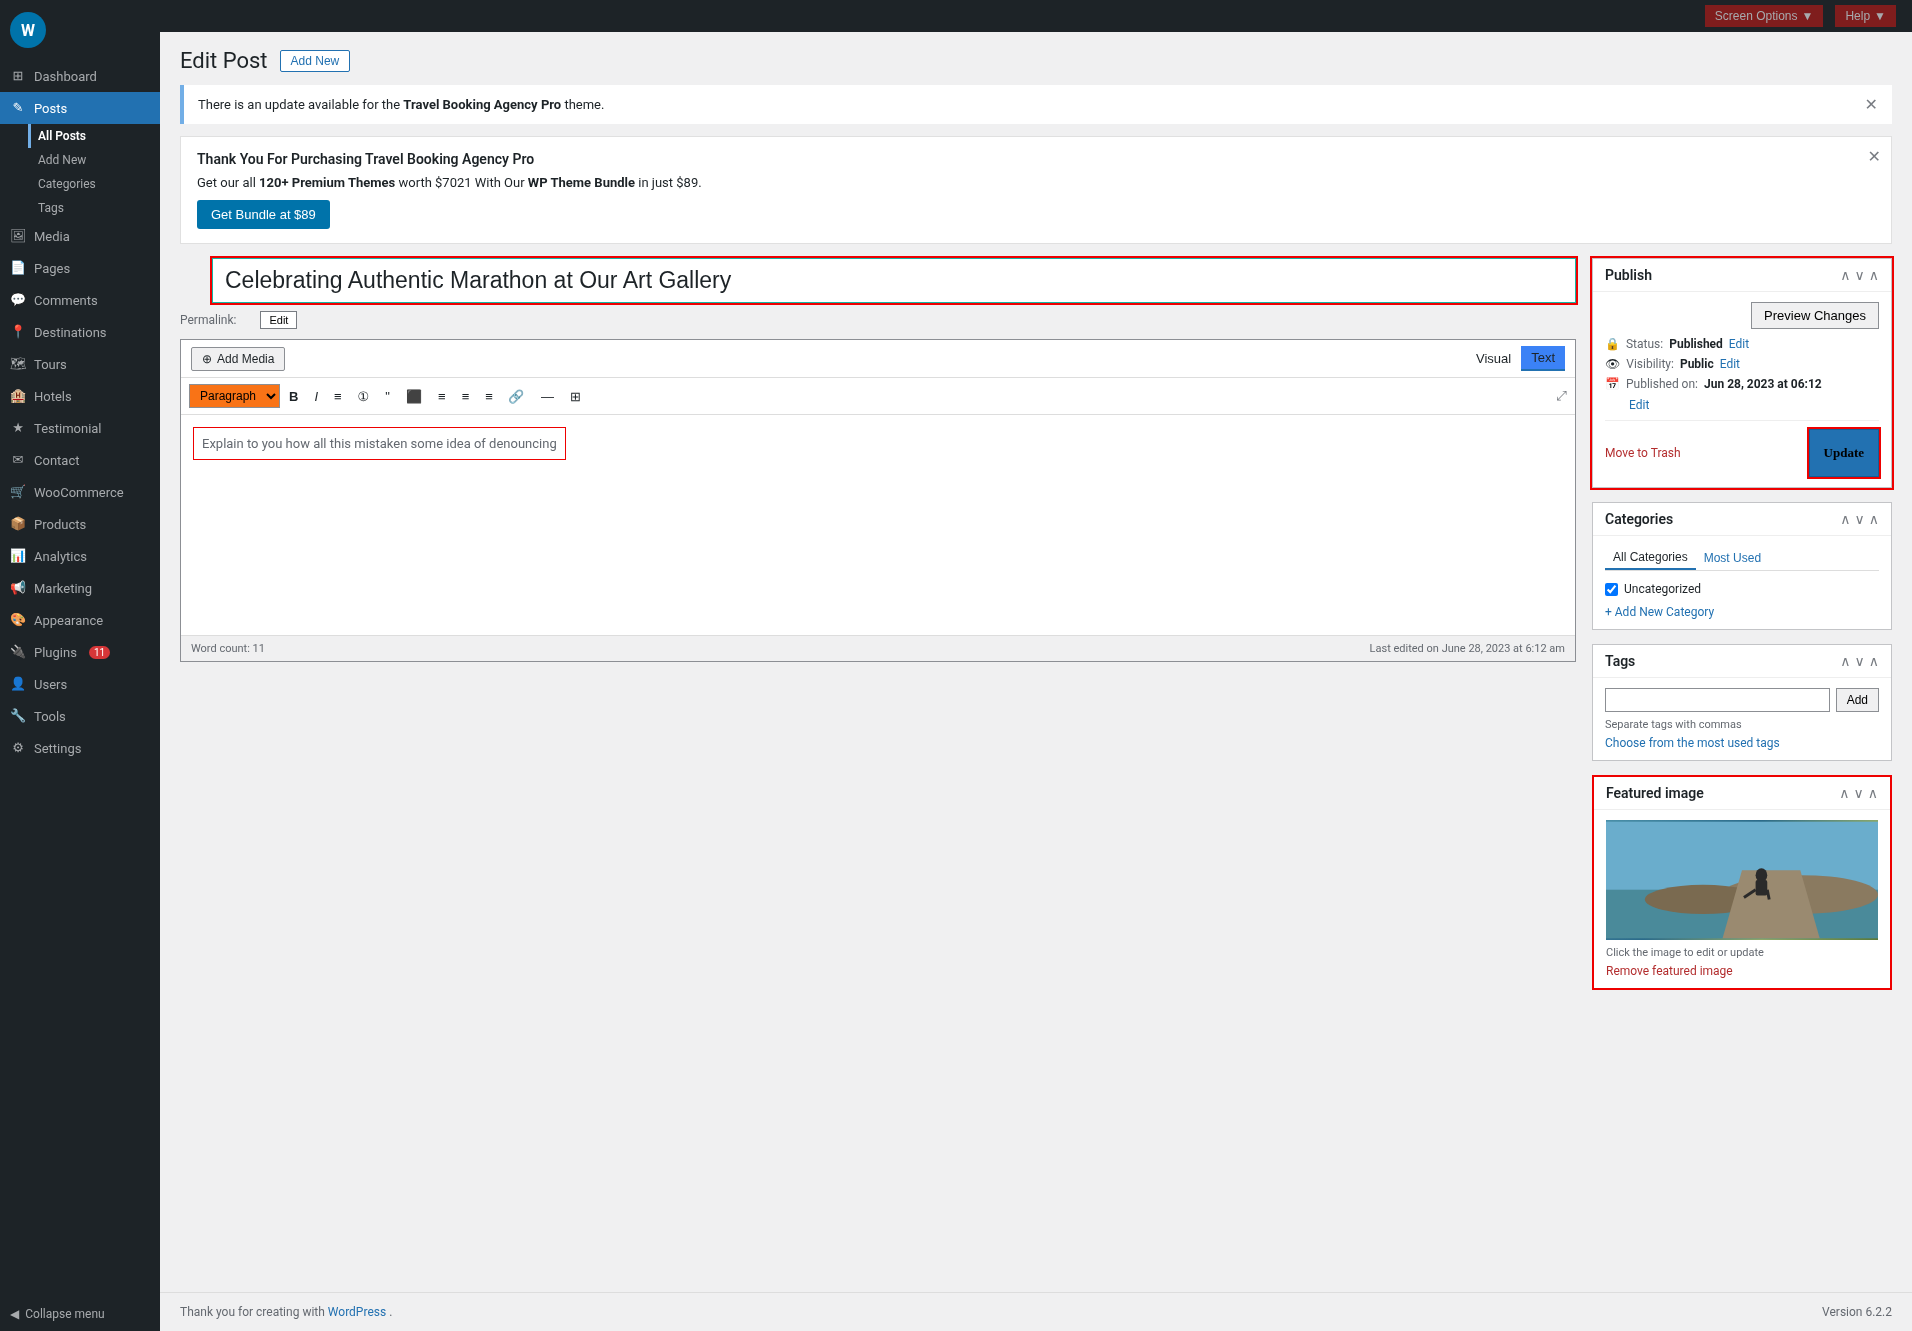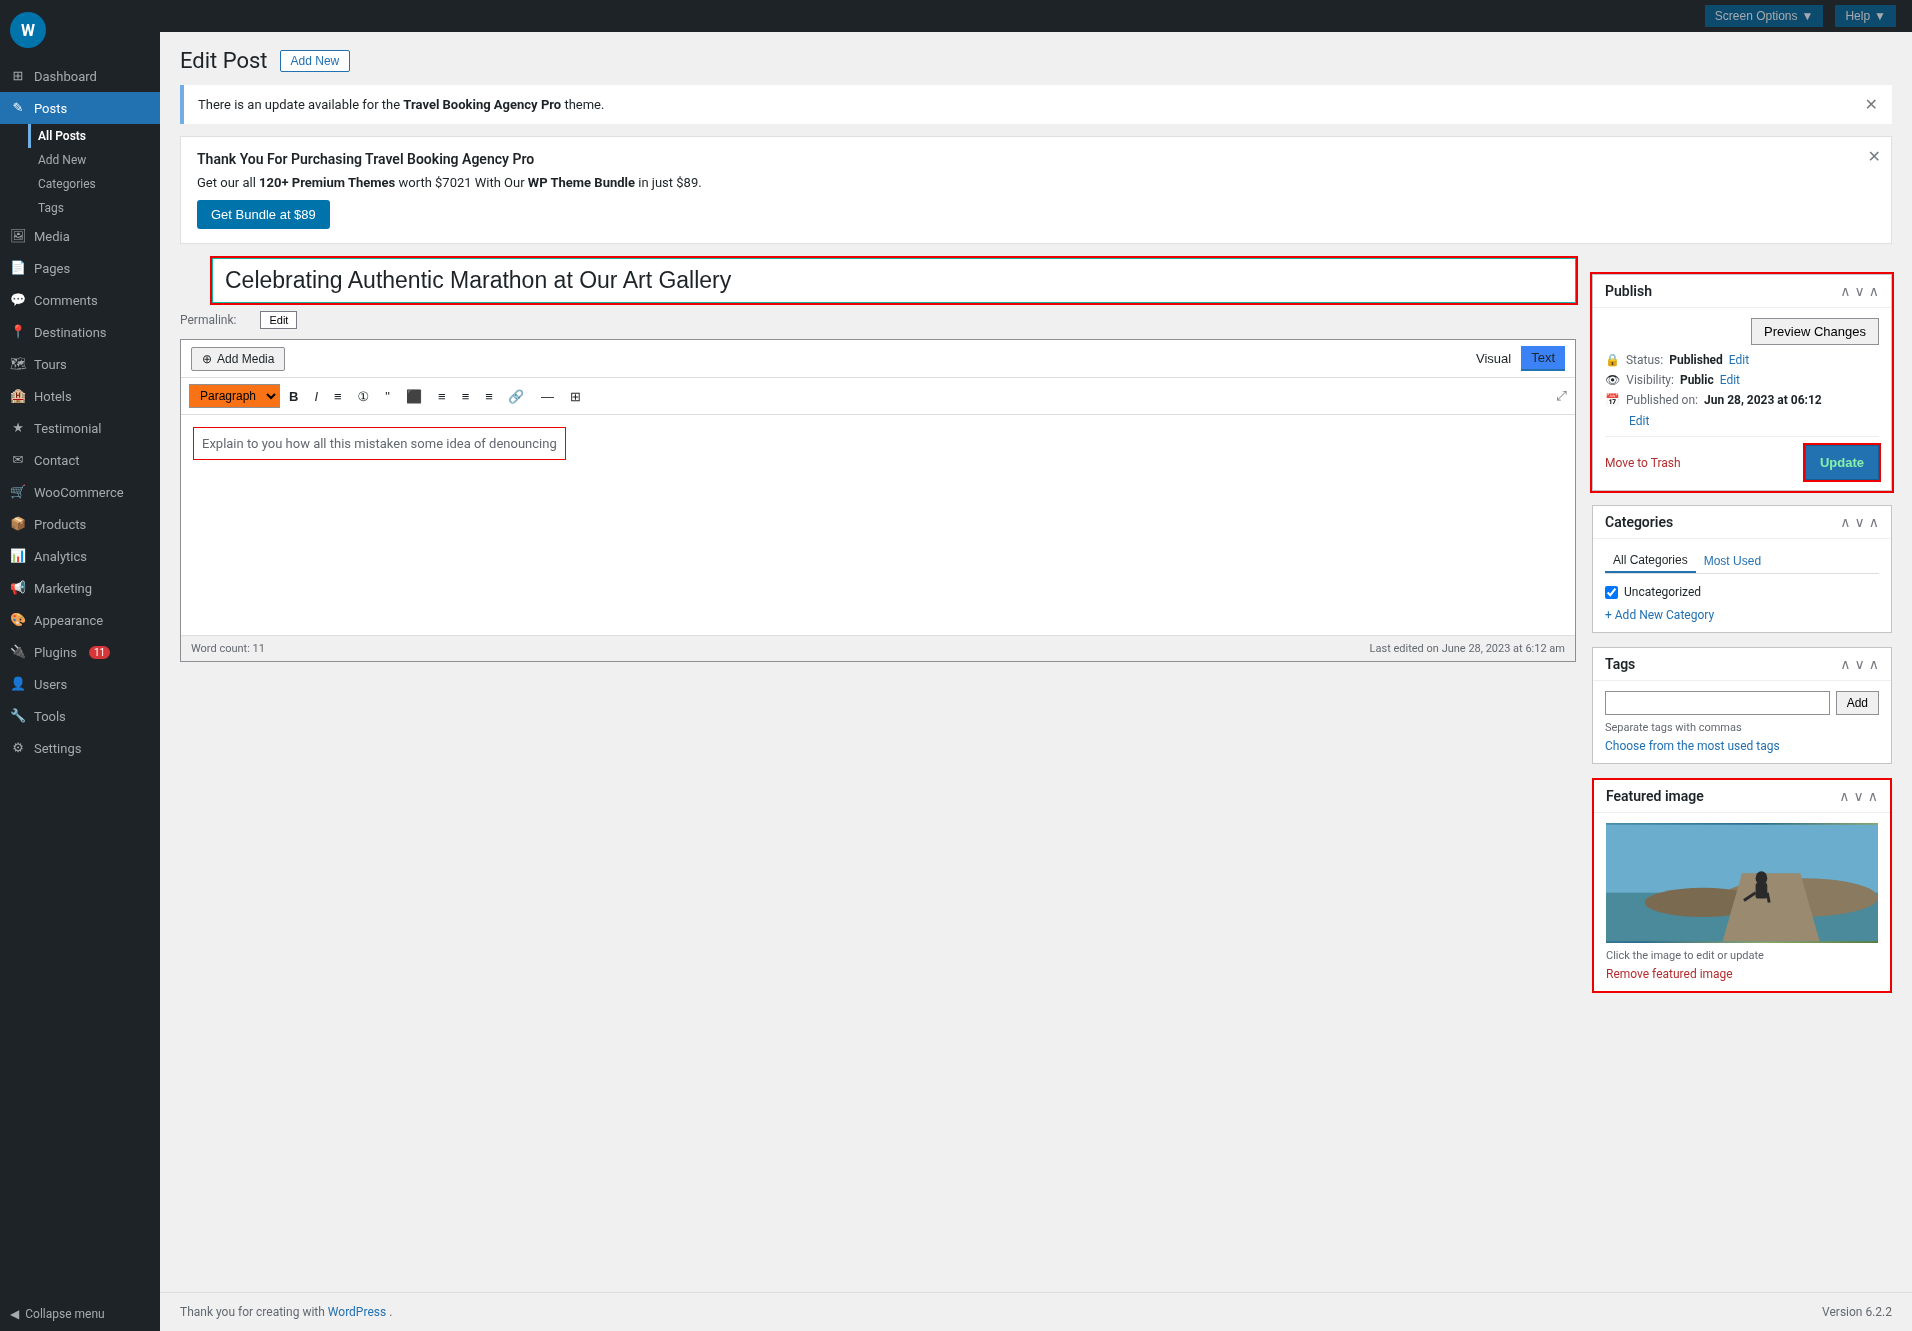--- a/index.html
+++ b/index.html
@@ -17,21 +17,21 @@
     .sidebar-sub-item { display: block; padding: 5px 10px; color: #a7aaad; font-size: 12px; cursor: pointer; }
     .sidebar-sub-item.active { color: #fff; }
     .badge { background: #d63638; color: #fff; border-radius: 10px; padding: 1px 5px; font-size: 10px; margin-left: 4px; }
     .collapse-menu { margin-top: auto; padding: 10px; color: #a7aaad; font-size: 12px; cursor: pointer; display: flex; align-items: center; gap: 6px; }
 
     
     .main-content { flex: 1; display: flex; flex-direction: column; overflow: hidden; }
 
     
     .top-bar { background: #1d2327; display: flex; align-items: center; justify-content: flex-end; padding: 0 16px; height: 32px; gap: 12px; }
-    .top-bar-btn { background: #0c4a6e; color: #a7aaad; border: none; padding: 4px 10px; font-size: 12px; cursor: pointer; display: flex; align-items: center; gap: 4px; }
+    .top-bar-btn { background: #7f1d1d; color: #a7aaad; border: none; padding: 4px 10px; font-size: 12px; cursor: pointer; display: flex; align-items: center; gap: 4px; }
 
     
     .page-area { flex: 1; padding: 16px 20px; overflow-y: auto; }
 
     
     .edit-post-header { display: flex; align-items: center; gap: 12px; margin-bottom: 12px; }
     .edit-post-title { font-size: 22px; font-weight: 400; color: #1d2327; }
     .add-new-btn { background: #fff; border: 1px solid #2271b1; color: #2271b1; padding: 3px 10px; font-size: 12px; cursor: pointer; border-radius: 2px; }
 
     
@@ -84,21 +84,21 @@
     .meta-box-header { display: flex; align-items: center; justify-content: space-between; padding: 8px 12px; border-bottom: 1px solid #eee; background: #fff; }
     .meta-box-title { font-size: 14px; font-weight: 600; color: #1d2327; }
     .meta-box-controls { display: flex; gap: 4px; color: #787c82; }
     .meta-box-ctrl { background: none; border: none; cursor: pointer; color: #787c82; font-size: 14px; }
     .meta-box-body { padding: 10px 12px; }
 
     
     .preview-changes-btn { background: #f0f0f1; border: 1px solid #8c8f94; padding: 5px 12px; font-size: 13px; cursor: pointer; float: right; }
     .publish-actions { display: flex; justify-content: space-between; align-items: center; padding-top: 8px; margin-top: 8px; border-top: 1px solid #eee; }
     .move-to-trash { color: #b32d2e; font-size: 12px; cursor: pointer; text-decoration: none; }
-    .update-btn { background: #2271b1; color: #86efac; border: 1px solid #135e96; padding: 9px 14px; font-size: 13px; cursor: pointer; font-weight: 600; outline: 2px solid #e00; }
+    .update-btn { background: #2271b1; color: #000000; border: 1px solid #135e96; padding: 15px 14px; font-size: 13px; cursor: pointer; font-weight: 600; outline: 2px solid #e00; font-family: Liberation Serif, serif; }
 
     .publish-row { display: flex; align-items: center; gap: 6px; margin-bottom: 6px; font-size: 12px; }
     .publish-row .label { color: #646970; }
     .edit-link { color: #2271b1; text-decoration: none; font-size: 12px; }
 
     
     .cat-tabs { display: flex; gap: 0; margin-bottom: 8px; border-bottom: 1px solid #ddd; }
     .cat-tab { padding: 4px 8px; font-size: 12px; cursor: pointer; color: #2271b1; background: none; border: none; }
     .cat-tab.active { color: #1d2327; border-bottom: 2px solid #2271b1; }
     .cat-list { max-height: 200px; overflow-y: auto; font-size: 12px; }
@@ -335,21 +335,21 @@
                 <span>Word count:</span>
                 <span>11</span>
               </span>
               <span>Last edited on June 28, 2023 at 6:12 am</span>
             </div>
           </div>
         </div>
 
         <div class="editor-sidebar">
 
-          <div class="meta-box" style="outline: 2px solid #e00; margin-top: 16px;">
+          <div class="meta-box" style="outline: 2px solid #e00;">
             <div class="meta-box-header">
               <span class="meta-box-title">Publish</span>
               <div class="meta-box-controls">
                 <button class="meta-box-ctrl">∧</button>
                 <button class="meta-box-ctrl">∨</button>
                 <button class="meta-box-ctrl">∧</button>
               </div>
             </div>
             <div class="meta-box-body">
               <div style="overflow:hidden;margin-bottom:8px;">

